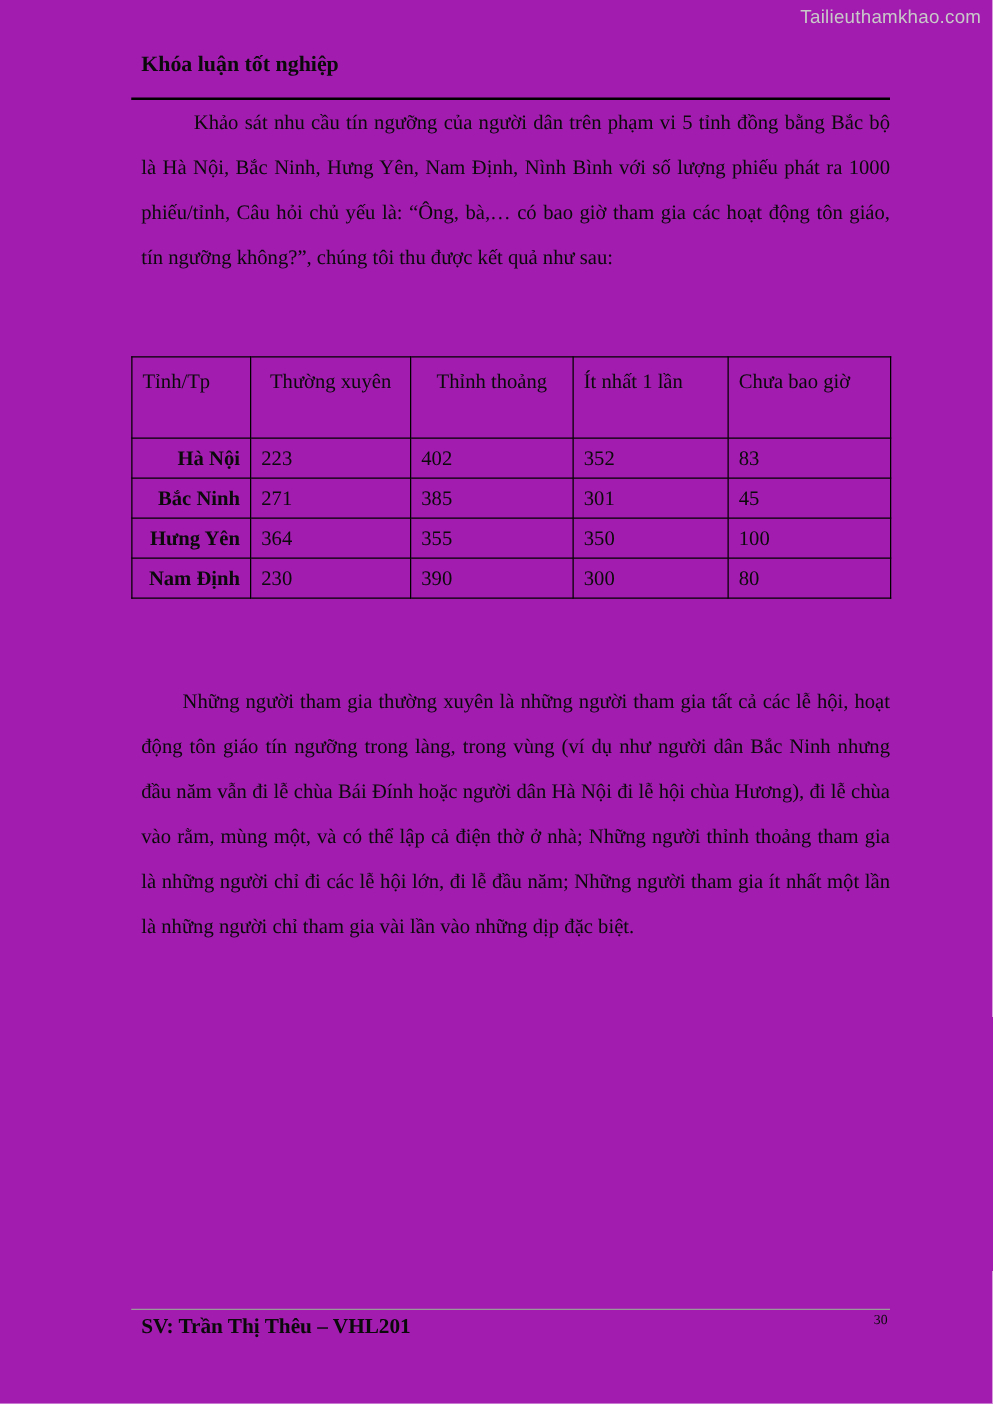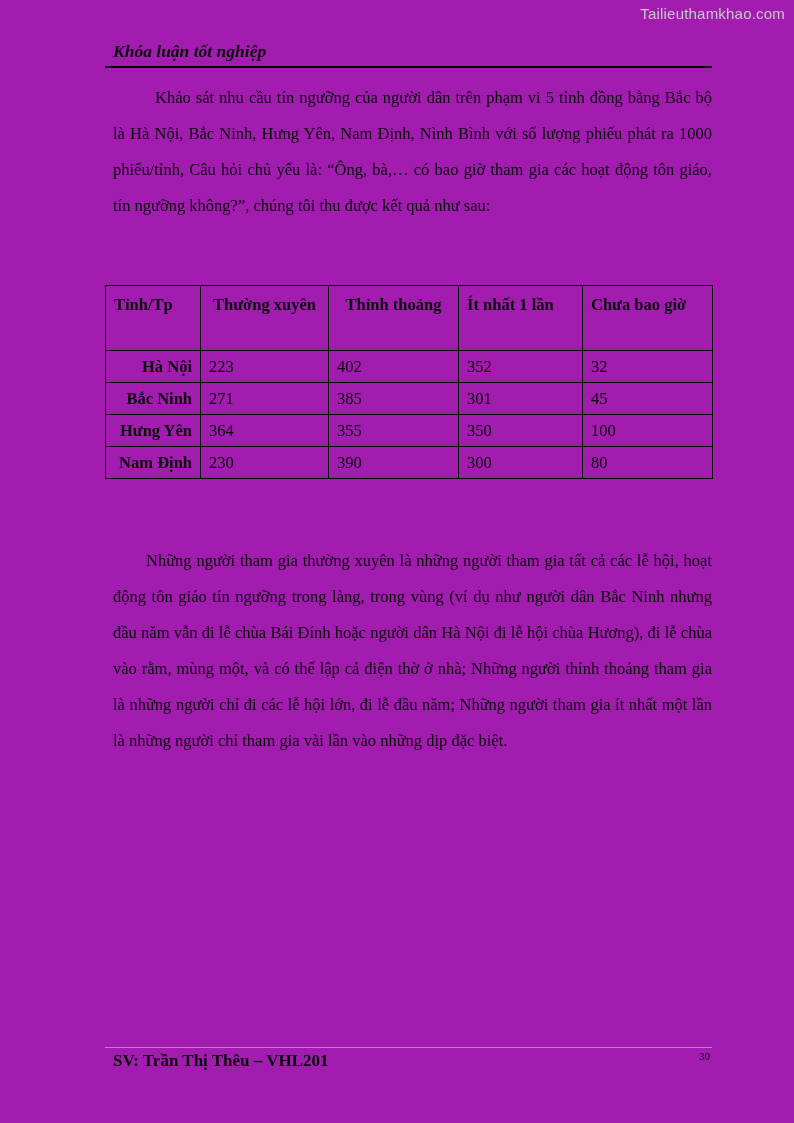--- a/index.html
+++ b/index.html
@@ -28,22 +28,21 @@
     letter-spacing: 0.2px;
   }
 
   
   .header {
     position: absolute;
     top: 41px;
     left: 105px;
     width: 607px;
     border-bottom: 2px solid #000000;
-    padding-bottom: 4px;
-    font-style: italic;
+    padding-bottom: 16px;
   }
   .header-title {
     display: inline-block;
     margin-left: 8px;
     font-weight: bold;
     font-size: 17.5px;
   }
 
   
   .para {
@@ -76,21 +75,21 @@
   }
   .survey-table th,
   .survey-table td {
     border: 1.5px solid #000000;
     padding: 3px 8px;
     text-align: left;
     vertical-align: top;
     overflow: hidden;
   }
   .survey-table thead th {
-    font-weight: bold;
+    font-weight: normal;
     height: 58px;
     line-height: 32px;
   }
   .survey-table thead th.th-center {
     text-align: center;
     padding: 3px 12px;
   }
   .survey-table tbody th {
     font-weight: bold;
     text-align: right;
@@ -156,21 +155,21 @@
         <th>Ít nhất 1 lần</th>
         <th>Chưa bao giờ</th>
       </tr>
     </thead>
     <tbody>
       <tr>
         <th>Hà Nội</th>
         <td>223</td>
         <td>402</td>
         <td>352</td>
-        <td>32</td>
+        <td>83</td>
       </tr>
       <tr>
         <th>Bắc Ninh</th>
         <td>271</td>
         <td>385</td>
         <td>301</td>
         <td>45</td>
       </tr>
       <tr>
         <th>Hưng Yên</th>

